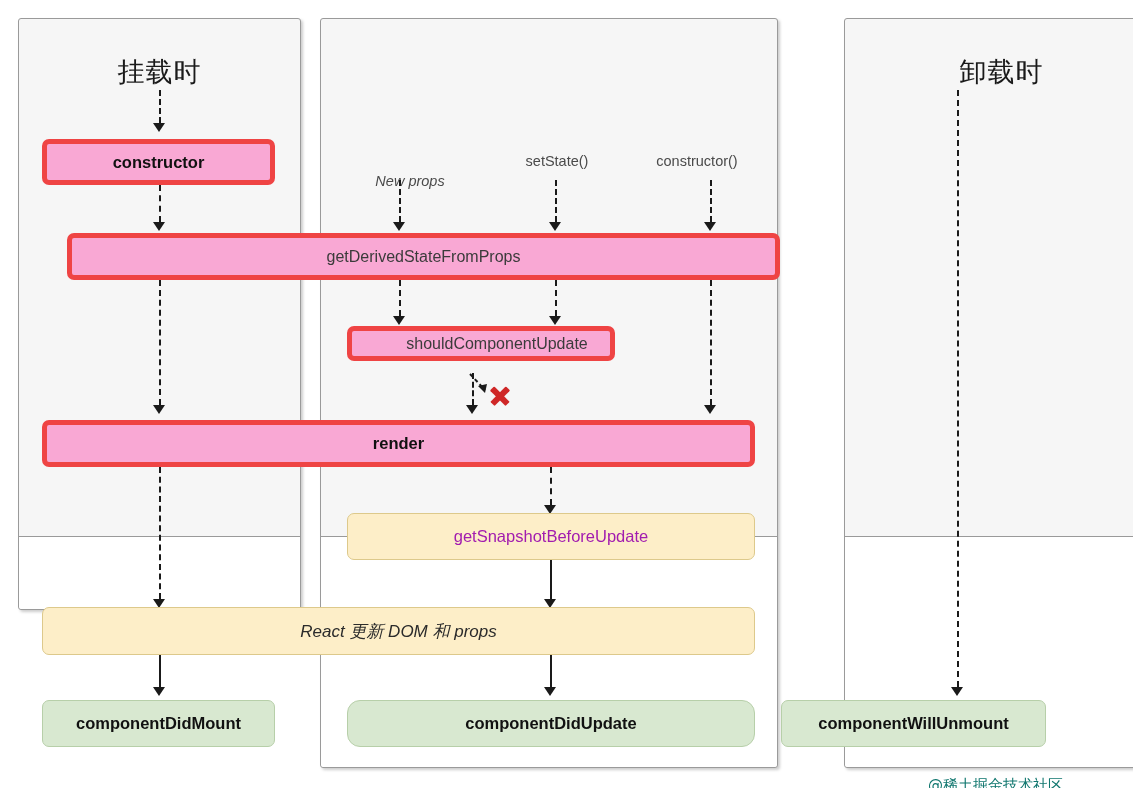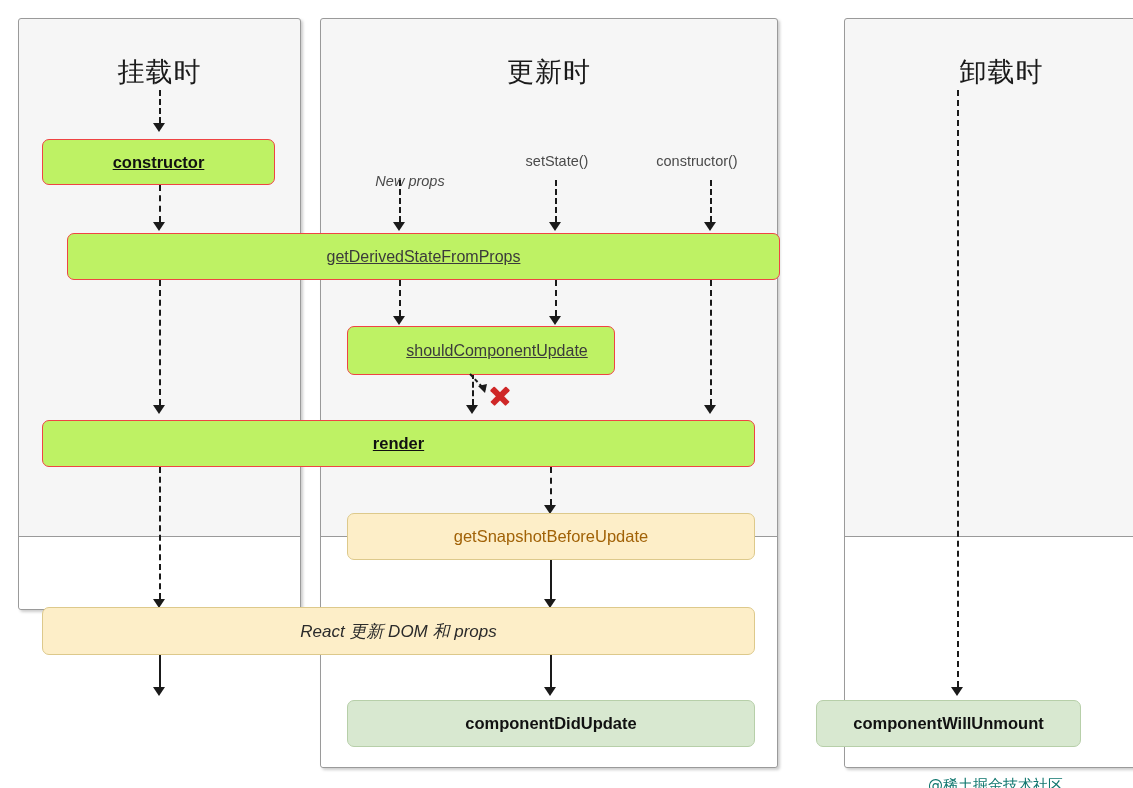--- a/index.html
+++ b/index.html
@@ -51,35 +51,34 @@
     box-sizing: border-box;
     border-radius: 7px;
     display: flex;
     align-items: center;
     justify-content: center;
     text-align: center;
     white-space: nowrap;
     z-index: 6;
   }
   .box-blue {
-    background: #bef264;
-    border: 1px solid #ef4444;
+    background: #f9a8d4;
+    border: 5px solid #ef4444;
     color: #3b3b3b;
     font-size: 16px;
-    text-decoration: underline;
   }
   .box-blue.bold {
     color: #111111;
     font-weight: bold;
     font-size: 16.5px;
   }
   .box-yellow {
     background: #fdeec8;
     border: 1px solid #ddc98b;
-    color: #a16207;
+    color: #a21caf;
     font-size: 16.5px;
   }
   .box-yellow.italic {
     font-style: italic;
     font-size: 17px;
     color: #2b2b2b;
   }
   .box-green {
     background: #d8e8d0;
     border: 1px solid #b7cfa9;
@@ -155,21 +154,20 @@
 
 <div id="canvas">
 
   <div class="panel" style="left:18px; top:18px; width:283px; height:592px;">
     <div class="panel-lower" style="top:517px;"></div>
     <div class="panel-title" style="top:35px;">挂载时</div>
   </div>
 
   <div class="panel" style="left:320px; top:18px; width:458px; height:750px;">
     <div class="panel-lower" style="top:517px;"></div>
-    <div class="panel-title" style="top:35px;">更新时</div>
   </div>
 
   <div class="panel" style="left:844px; top:18px; width:315px; height:750px;">
     <div class="panel-lower" style="top:517px;"></div>
     <div class="panel-title" style="top:35px;">卸载时</div>
   </div>
 
   <div class="trigger italic" style="left:410px; top:153px;">New props</div>
   <div class="trigger" style="left:557px; top:153px;">setState()</div>
   <div class="trigger" style="left:697px; top:153px;">constructor()</div>
@@ -225,28 +223,29 @@
   <div class="vline solid" style="left:550px; top:655px; height:32px;"></div>
   <div class="arrowhead" style="left:550px; top:687px;"></div>
 
   <div class="vline dashed" style="left:957px; top:90px; height:597px;"></div>
   <div class="arrowhead" style="left:957px; top:687px;"></div>
 
   <div class="box box-blue bold" style="left:42px; top:139px; width:233px; height:46px;">constructor</div>
 
   <div class="box box-blue" style="left:42px; top:233px; width:713px; height:47px;margin-left:25px;">getDerivedStateFromProps</div>
 
-  <div class="box box-blue" style="left:347px; top:326px; width:268px; height:49px;padding-left:32px;">shouldComponentUpdate</div>
+  <div class="box box-blue" style="left:347px; top:326px; width:268px; height:35px;padding-left:32px;">shouldComponentUpdate</div>
 
   <div class="box box-blue bold" style="left:42px; top:420px; width:713px; height:47px;">render</div>
 
   <div class="box box-yellow" style="left:347px; top:513px; width:408px; height:47px;">getSnapshotBeforeUpdate</div>
 
   <div class="box box-yellow italic" style="left:42px; top:607px; width:713px; height:48px;">React 更新 DOM 和 props</div>
 
-
-  <div class="box box-green" style="left:347px; top:700px; width:408px; height:47px;">componentDidUpdate</div>
-
-  <div class="box box-green" style="left:816px; top:700px; width:265px; height:47px;">componentWillUnmount</div>
+  <div class="box box-green" style="left:42px; top:700px; width:233px; height:47px;">componentDidMount</div>
+
+  <div class="box box-green" style="left:347px; top:700px; width:408px; height:47px;border-radius:13px;">componentDidUpdate</div>
+
+  <div class="box box-green" style="left:781px; top:700px; width:265px; height:47px;">componentWillUnmount</div>
 
   <div class="watermark" style="left:928px; top:748px;">@稀土掘金技术社区</div>
 
 </div>
 
 </body></html>

